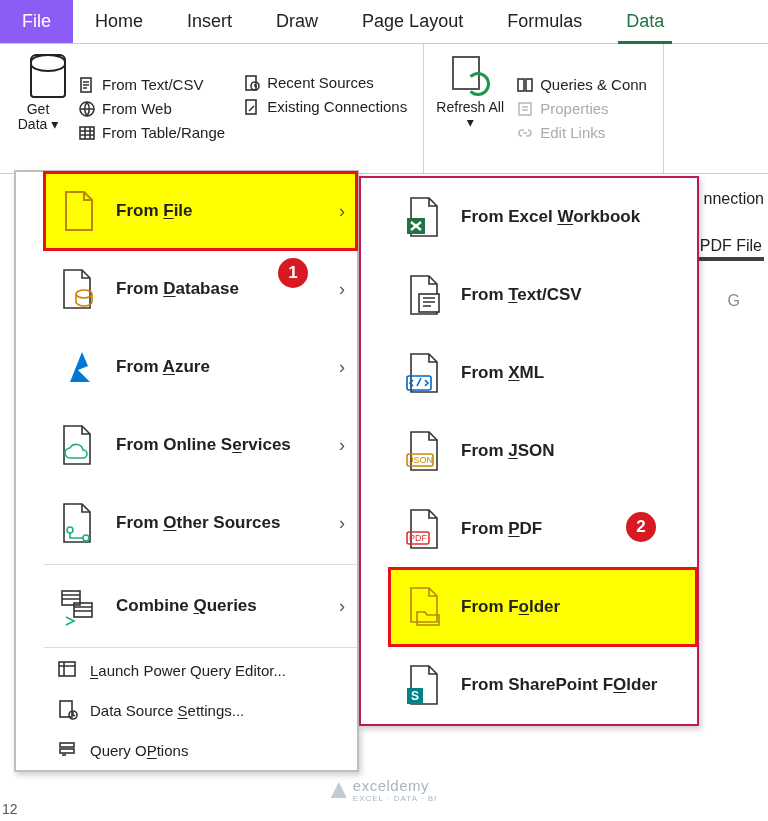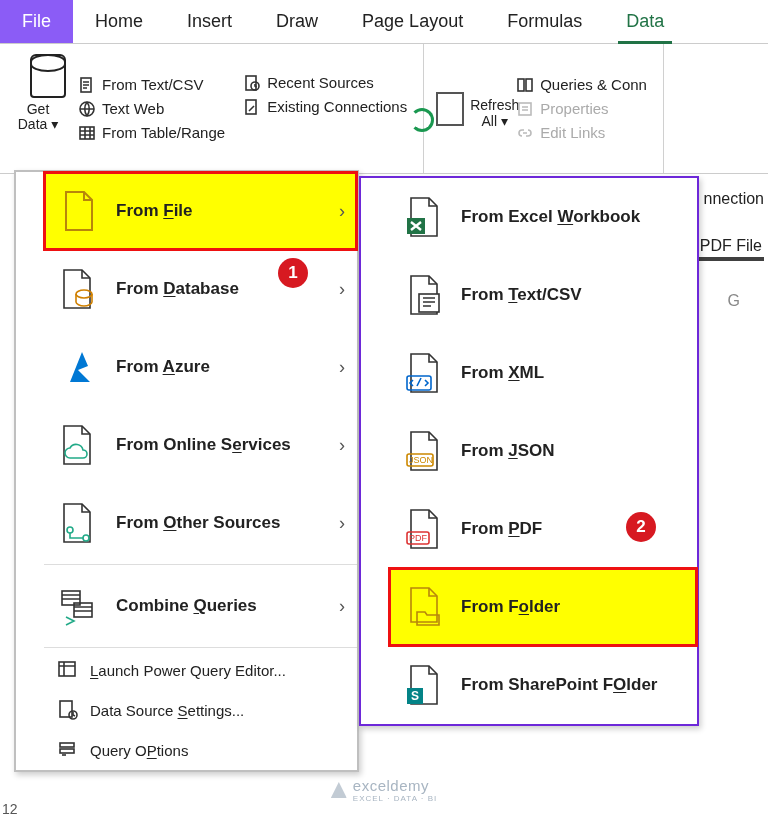--- a/index.html
+++ b/index.html
@@ -19,31 +19,31 @@
   .get-data-btn { width: 56px; display: flex; flex-direction: column; align-items: flex-end; justify-content: flex-start; padding-top: 4px; cursor: pointer; }
   .get-data-btn .db-icon { width: 36px; height: 44px; border: 2px solid #222; border-radius: 6px 6px 4px 4px; position: relative; margin-bottom: 4px; }
   .get-data-btn .db-icon::before { content: ""; position: absolute; left: -2px; right: -2px; top: -2px; height: 14px; border: 2px solid #222; border-radius: 18px/8px; background: #fff; }
   .get-data-btn .txt { font-size: 14px; text-align: center; line-height: 1.1; }
 
   .rib-col { display: flex; flex-direction: column; gap: 6px; justify-content: center; padding: 4px 6px; }
   .rib-item { display: flex; align-items: center; gap: 6px; font-size: 15px; cursor: pointer; white-space: nowrap; }
   .rib-ico { width: 18px; height: 18px; display: inline-flex; align-items: center; justify-content: center; font-size: 14px; color: #444; }
   .rib-ico svg { width: 18px; height: 18px; }
 
-  .refresh-btn { width: 72px; display: flex; flex-direction: row; align-items: center; padding-top: 6px; cursor: pointer; gap: 36px; }
+  .refresh-btn { width: 72px; display: flex; flex-direction: column; align-items: center; padding-top: 6px; cursor: pointer; }
   .refresh-icon { width: 40px; height: 40px; position: relative; }
   .refresh-icon .doc { position: absolute; left: 2px; top: 0; width: 28px; height: 34px; border: 2px solid #555; background: #fff; }
   .refresh-icon .arr { position: absolute; right: 0; bottom: 0; width: 24px; height: 24px; border: 3px solid #1a9850; border-radius: 50%; border-left-color: transparent; }
 
   .disabled { color: #aaa; }
 
   
   .menu { position: absolute; background: #fff; border: 1px solid #c6c6c6; box-shadow: 2px 3px 6px rgba(0,0,0,0.2); padding-left: 28px; }
   .menu1 { left: 14px; top: 170px; width: 345px; border: 2px solid #bfbfbf; }
-  .menu2 { left: 359px; top: 176px; width: 340px; border: 2px solid #6d28d9; }
+  .menu2 { left: 359px; top: 176px; width: 340px; border: 2px solid #be185d; }
 
   .mitem { display: flex; align-items: center; height: 78px; padding: 0 12px; cursor: pointer; position: relative; }
   .mitem.small { height: 40px; }
   .mitem .micon { width: 46px; height: 46px; margin-right: 14px; display: flex; align-items: center; justify-content: flex-end; }
   .mitem.small .micon { width: 24px; height: 24px; margin-right: 10px; }
   .mitem .mlabel { font-size: 17px; font-weight: 600; flex: 1; }
   .mitem.small .mlabel { font-size: 15px; font-weight: 400; }
   .mitem .chev { font-size: 18px; color: #555; }
   .msep { height: 1px; background: #ddd; margin: 2px 0; }
 
@@ -108,21 +108,21 @@
           </span>
         <span>From Text/CSV</span>
       </div>
       <div class="rib-item">
         <span class="rib-ico">
             <svg viewBox="0 0 18 18">
               <circle cx="9" cy="9" r="7"></circle>
               <path d="M2 9h14M9 2c3 4 3 10 0 14M9 2c-3 4-3 10 0 14"></path>
             </svg>
           </span>
-        <span>Text Web</span>
+        <span>From Web</span>
       </div>
       <div class="rib-item">
         <span class="rib-ico">
             <svg viewBox="0 0 18 18">
               <rect x="2" y="3" width="14" height="12"></rect>
               <path d="M2 7h14M2 11h14M7 3v12M12 3v12"></path>
             </svg>
           </span>
         <span>From Table/Range</span>
       </div>

